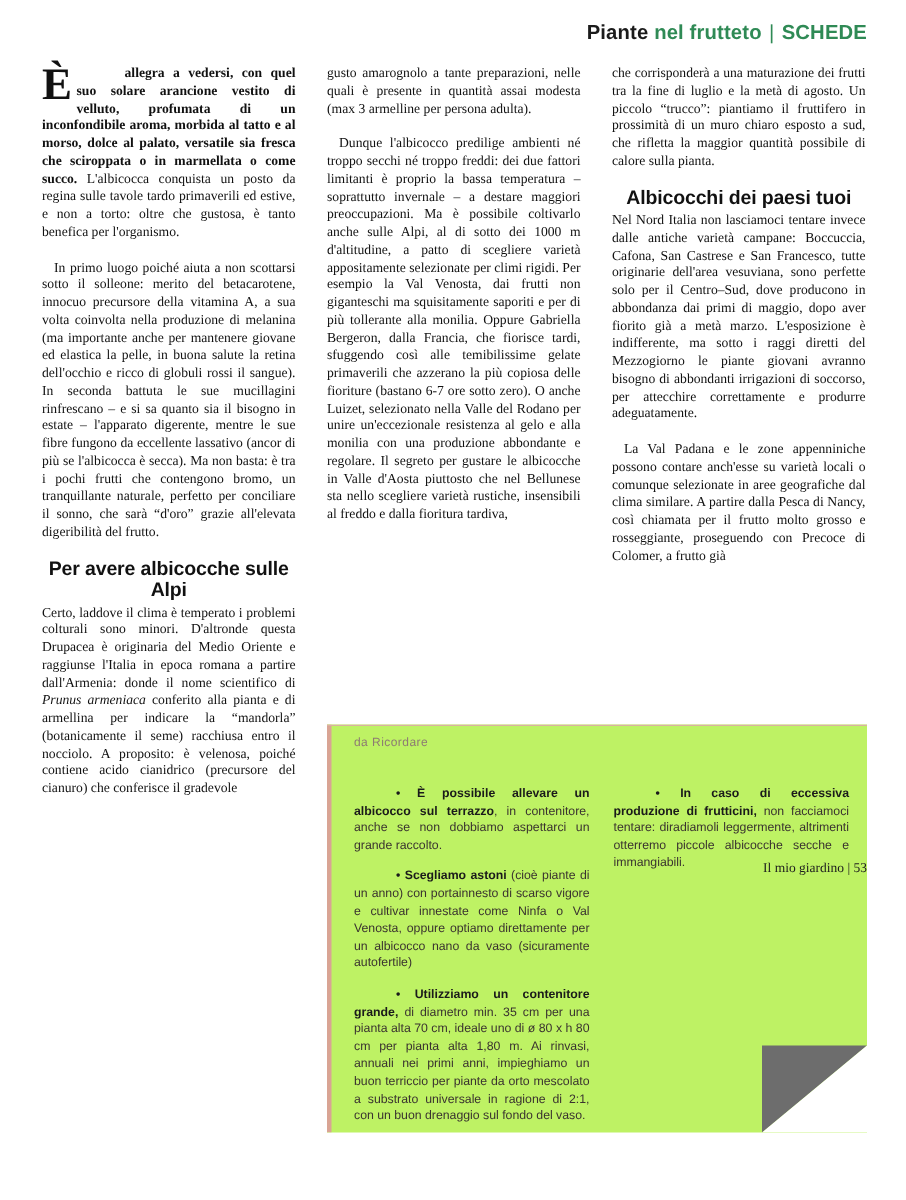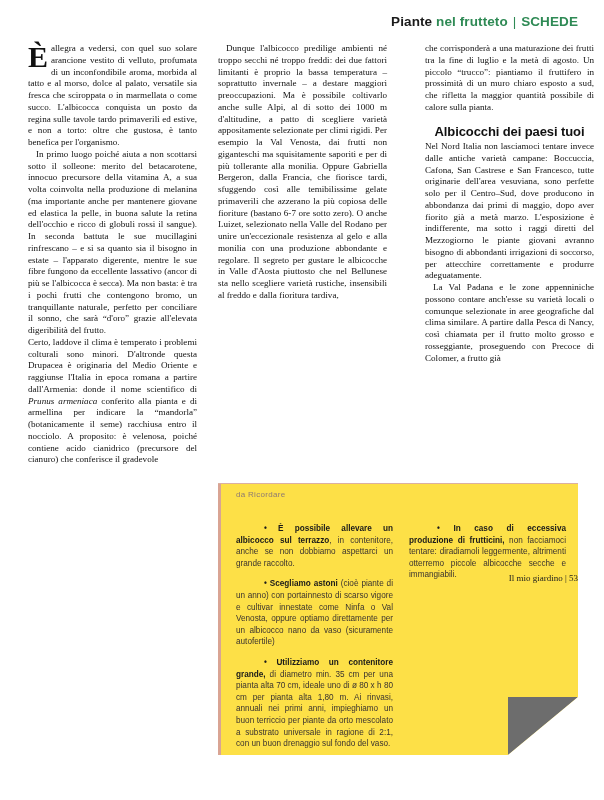--- a/index.html
+++ b/index.html
@@ -31,27 +31,27 @@
     width:549px;height:712px;
   }
   .col{
     position:absolute;top:0;width:169px;
     font-size:9.1px;line-height:11.75px;
     text-align:justify;
     hyphens:none;
   }
   .col.c1{left:0;}
   .col.c2{left:190px;}
-  .col.c3{left:397px;}
+  .col.c3{left:380px;}
 
   .col p{margin:0;text-indent:8px;}
   .col p.noind{text-indent:0;}
-  .col p + p{margin-top:0;font-family:Liberation Serif, serif;}
+  .col p + p{margin-top:12px;font-family:Liberation Serif, serif;}
 
-  .lead{font-weight:normal;}
+  .lead{font-weight:bold;margin-left:32px;}
   .ital{font-style:italic;margin-top:36px;}
 
   
   .dropcap{
     float:left;
     font-family:"Liberation Serif", serif;
     font-weight:bold;
     font-size:30px;
     line-height:23px;
     padding:1px 3px 0 0;
@@ -68,21 +68,21 @@
     margin:11px 0 2px 0;
     text-align:center;
     letter-spacing:-.1px;
   }
 
   
   .box{
     position:absolute;
     left:218px;top:483px;
     width:360px;height:272px;
-    background:#fde047;
+    background:#bef264;
     box-sizing:border-box;
     overflow:hidden;
   }
   .box .leftrule{
     position:absolute;left:0;top:0;width:3px;height:100%;
     background:#d9a494;
   }
   .box .toprule{
     position:absolute;left:0;top:0;height:1px;width:100%;
     background:#dbb0a1;
@@ -147,24 +147,26 @@
     <span class="rh-green">nel frutteto</span>
     <span class="rh-sep">|</span>
     <span class="rh-sched">SCHEDE</span>
   </div>
 
   <div class="cols">
 
     <div class="col c1">
       <p class="noind"><span class="dropcap">È</span><span class="lead">allegra a vedersi, con quel suo solare arancione vestito di velluto, profumata di un inconfondibile aroma, morbida al tatto e al morso, dolce al palato, versatile sia fresca che sciroppata o in marmellata o come succo.</span><span> L'albicocca conquista un posto da regina sulle tavole tardo primaverili ed estive, e non a torto: oltre che gustosa, è tanto benefica per l'organismo.</span></p>
       <p>In primo luogo poiché aiuta a non scottarsi sotto il solleone: merito del betacarotene, innocuo precursore della vitamina A, a sua volta coinvolta nella produzione di melanina (ma importante anche per mantenere giovane ed elastica la pelle, in buona salute la retina dell'occhio e ricco di globuli rossi il sangue). In seconda battuta le sue mucillagini rinfrescano – e si sa quanto sia il bisogno in estate – l'apparato digerente, mentre le sue fibre fungono da eccellente lassativo (ancor di più se l'albicocca è secca). Ma non basta: è tra i pochi frutti che contengono bromo, un tranquillante naturale, perfetto per conciliare il sonno, che sarà “d'oro” grazie all'elevata digeribilità del frutto.</p>
+      <h2 class="sect">Per avere albicocche sulle Alpi</h2>
       <p class="noind"><span>Certo, laddove il clima è temperato i problemi colturali sono minori. D'altronde questa Drupacea è originaria del Medio Oriente e raggiunse l'Italia in epoca romana a partire dall'Armenia: donde il nome scientifico di </span><span class="ital">Prunus armeniaca</span><span> conferito alla pianta e di armellina per indicare la “mandorla” (botanicamente il seme) racchiusa entro il nocciolo. A proposito: è velenosa, poiché contiene acido cianidrico (precursore del cianuro) che conferisce il gradevole</span></p>
     </div>
 
     <div class="col c2">
+      <p class="noind">gusto amarognolo a tante preparazioni, nelle quali è presente in quantità assai modesta (max 3 armelline per persona adulta).</p>
       <p>Dunque l'albicocco predilige ambienti né troppo secchi né troppo freddi: dei due fattori limitanti è proprio la bassa temperatura – soprattutto invernale – a destare maggiori preoccupazioni. Ma è possibile coltivarlo anche sulle Alpi, al di sotto dei 1000 m d'altitudine, a patto di scegliere varietà appositamente selezionate per climi rigidi. Per esempio la Val Venosta, dai frutti non giganteschi ma squisitamente saporiti e per di più tollerante alla monilia. Oppure Gabriella Bergeron, dalla Francia, che fiorisce tardi, sfuggendo così alle temibilissime gelate primaverili che azzerano la più copiosa delle fioriture (bastano 6-7 ore sotto zero). O anche Luizet, selezionato nella Valle del Rodano per unire un'eccezionale resistenza al gelo e alla monilia con una produzione abbondante e regolare. Il segreto per gustare le albicocche in Valle d'Aosta piuttosto che nel Bellunese sta nello scegliere varietà rustiche, insensibili al freddo e dalla fioritura tardiva,</p>
     </div>
 
     <div class="col c3">
       <p class="noind">che corrisponderà a una maturazione dei frutti tra la fine di luglio e la metà di agosto. Un piccolo “trucco”: piantiamo il fruttifero in prossimità di un muro chiaro esposto a sud, che rifletta la maggior quantità possibile di calore sulla pianta.</p>
       <h2 class="sect">Albicocchi dei paesi tuoi</h2>
       <p class="noind">Nel Nord Italia non lasciamoci tentare invece dalle antiche varietà campane: Boccuccia, Cafona, San Castrese e San Francesco, tutte originarie dell'area vesuviana, sono perfette solo per il Centro–Sud, dove producono in abbondanza dai primi di maggio, dopo aver fiorito già a metà marzo. L'esposizione è indifferente, ma sotto i raggi diretti del Mezzogiorno le piante giovani avranno bisogno di abbondanti irrigazioni di soccorso, per attecchire correttamente e produrre adeguatamente.</p>
       <p>La Val Padana e le zone appenniniche possono contare anch'esse su varietà locali o comunque selezionate in aree geografiche dal clima similare. A partire dalla Pesca di Nancy, così chiamata per il frutto molto grosso e rosseggiante, proseguendo con Precoce di Colomer, a frutto già</p>
     </div>
 

